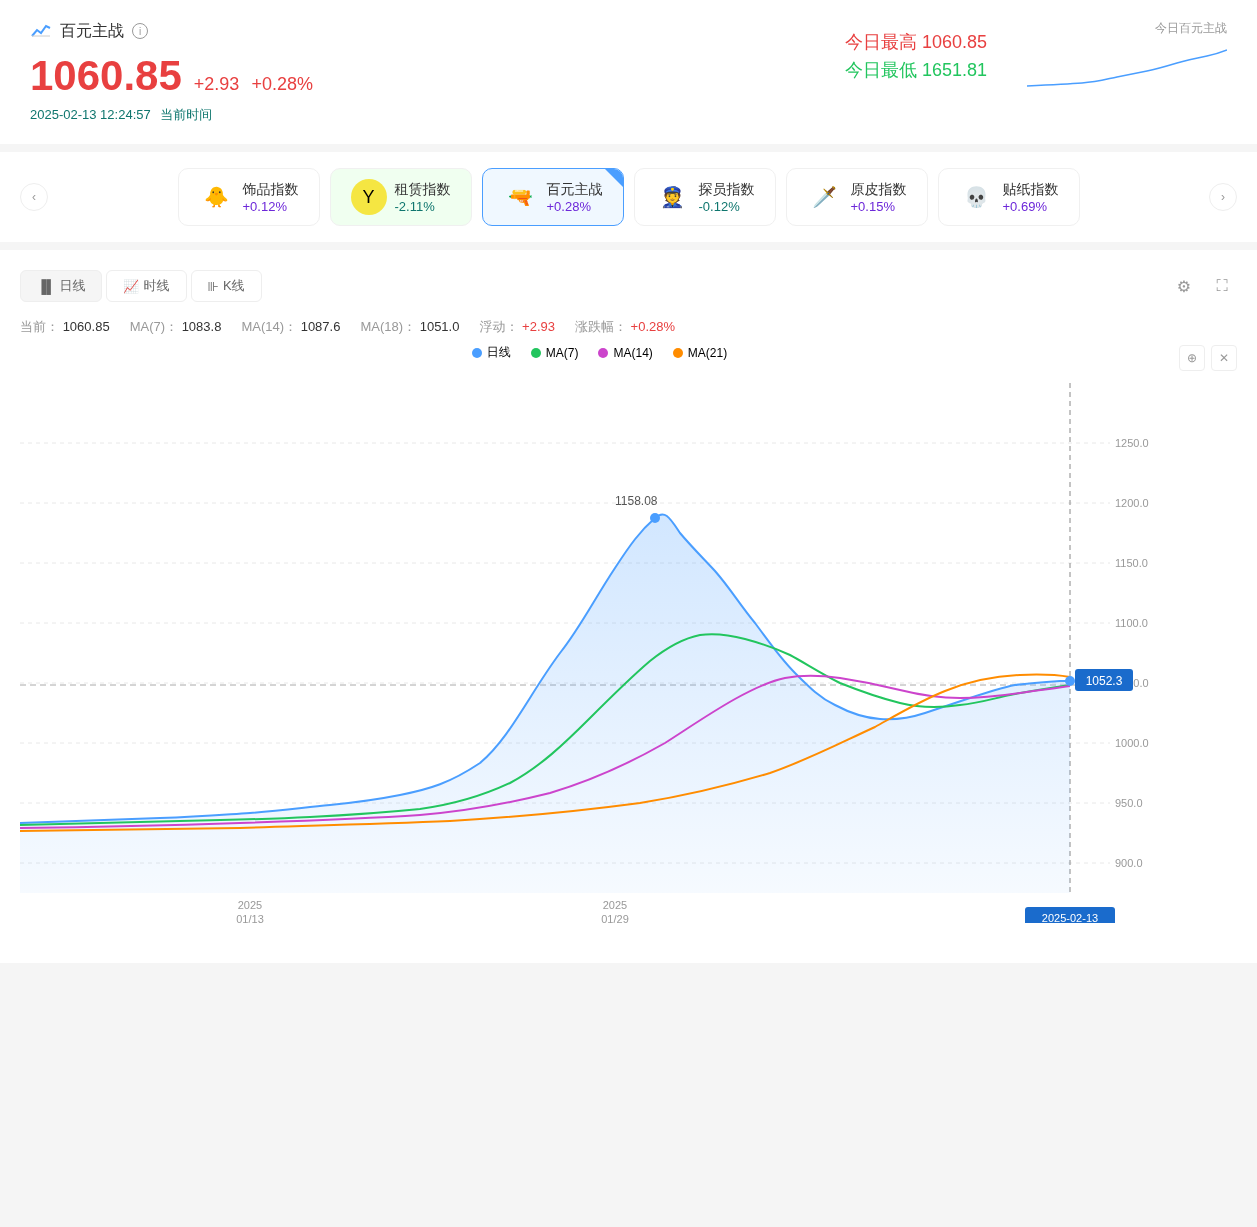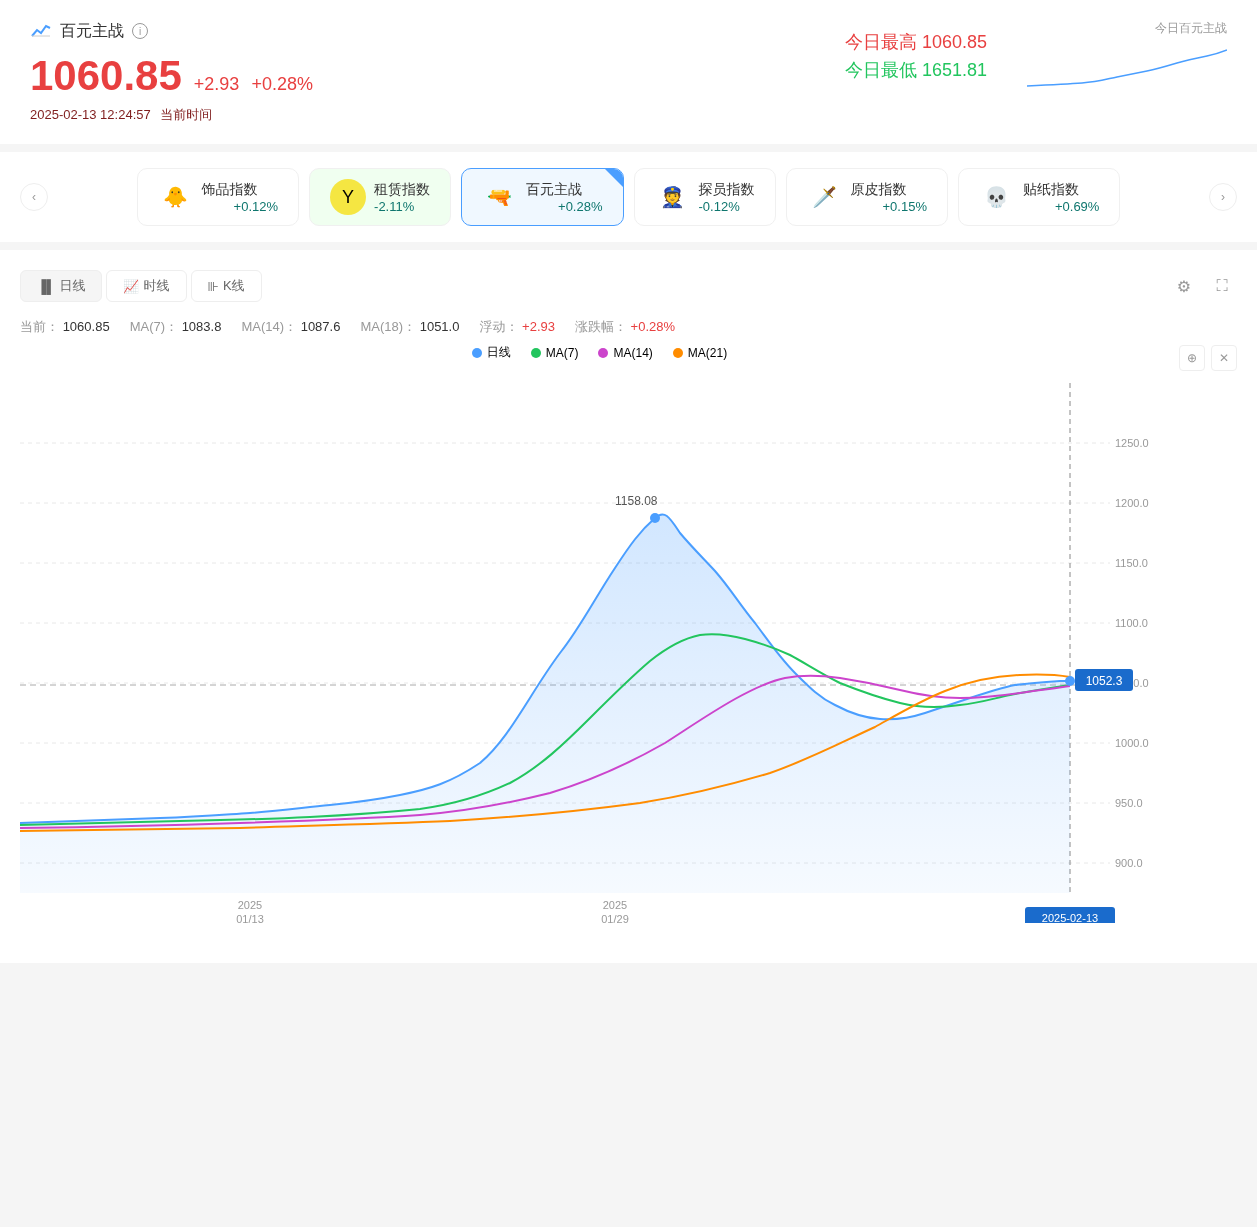--- a/index.html
+++ b/index.html
@@ -16,21 +16,21 @@
     .header-left {}
     .title-row {
       display: flex; align-items: center; gap: 8px; margin-bottom: 10px;
     }
     .title-icon { width: 22px; height: 22px; }
     .title-text { font-size: 16px; color: #333; font-weight: 500; }
     .info-icon { width: 16px; height: 16px; border: 1.5px solid #999; border-radius: 50%; display: flex; align-items: center; justify-content: center; font-size: 10px; color: #999; cursor: pointer; }
     .price-row { display: flex; align-items: baseline; gap: 12px; margin-bottom: 6px; }
     .main-price { font-size: 42px; font-weight: 600; color: #e84040; }
     .price-change { font-size: 18px; color: #e84040; }
-    .meta-row { font-size: 13px; color: #7f1d1d; }
+    .meta-row { font-size: 13px; color: #0f766e; }
     .today-stats { display: flex; flex-direction: column; gap: 4px; margin-left: 60px; margin-top: 10px; }
     .stat-item { font-size: 18px; }
     .stat-high { color: #e84040; }
     .stat-low { color: #22c55e; }
 
     .mini-chart-area { text-align: right; }
     .mini-chart-label { font-size: 12px; color: #999; margin-bottom: 4px; }
 
     .index-tabs {
       background: white;
@@ -49,21 +49,21 @@
       display: flex; align-items: center; gap: 8px; padding: 10px 20px; border-radius: 10px; border: 1px solid #f0f0f0; background: white; cursor: pointer; min-width: 130px;
     }
     .tab-item.active { background: #f0f8ff; border-color: #4a9eff; position: relative; overflow: hidden; }
     .tab-item.active::after {
       content: ''; position: absolute; top: 0; right: 0; width: 0; height: 0;
       border-style: solid; border-width: 0 18px 18px 0; border-color: transparent #4a9eff transparent transparent;
     }
     .tab-icon { width: 36px; height: 36px; border-radius: 50%; object-fit: contain; display: flex; align-items: center; justify-content: center; font-size: 20px; }
     .tab-info { display: flex; flex-direction: column; }
     .tab-name { font-size: 14px; color: #333; font-weight: 500; }
-    .tab-change-pos { font-size: 13px; color: #0f766e; margin-left: 32px; }
+    .tab-change-pos { font-size: 13px; color: #6d28d9; }
     .tab-change-neg { font-size: 13px; color: #0f766e; }
 
     .chart-card {
       background: white;
       padding: 20px;
     }
     .chart-controls {
       display: flex; justify-content: space-between; align-items: center; margin-bottom: 16px;
     }
     .chart-type-tabs { display: flex; gap: 4px; }

